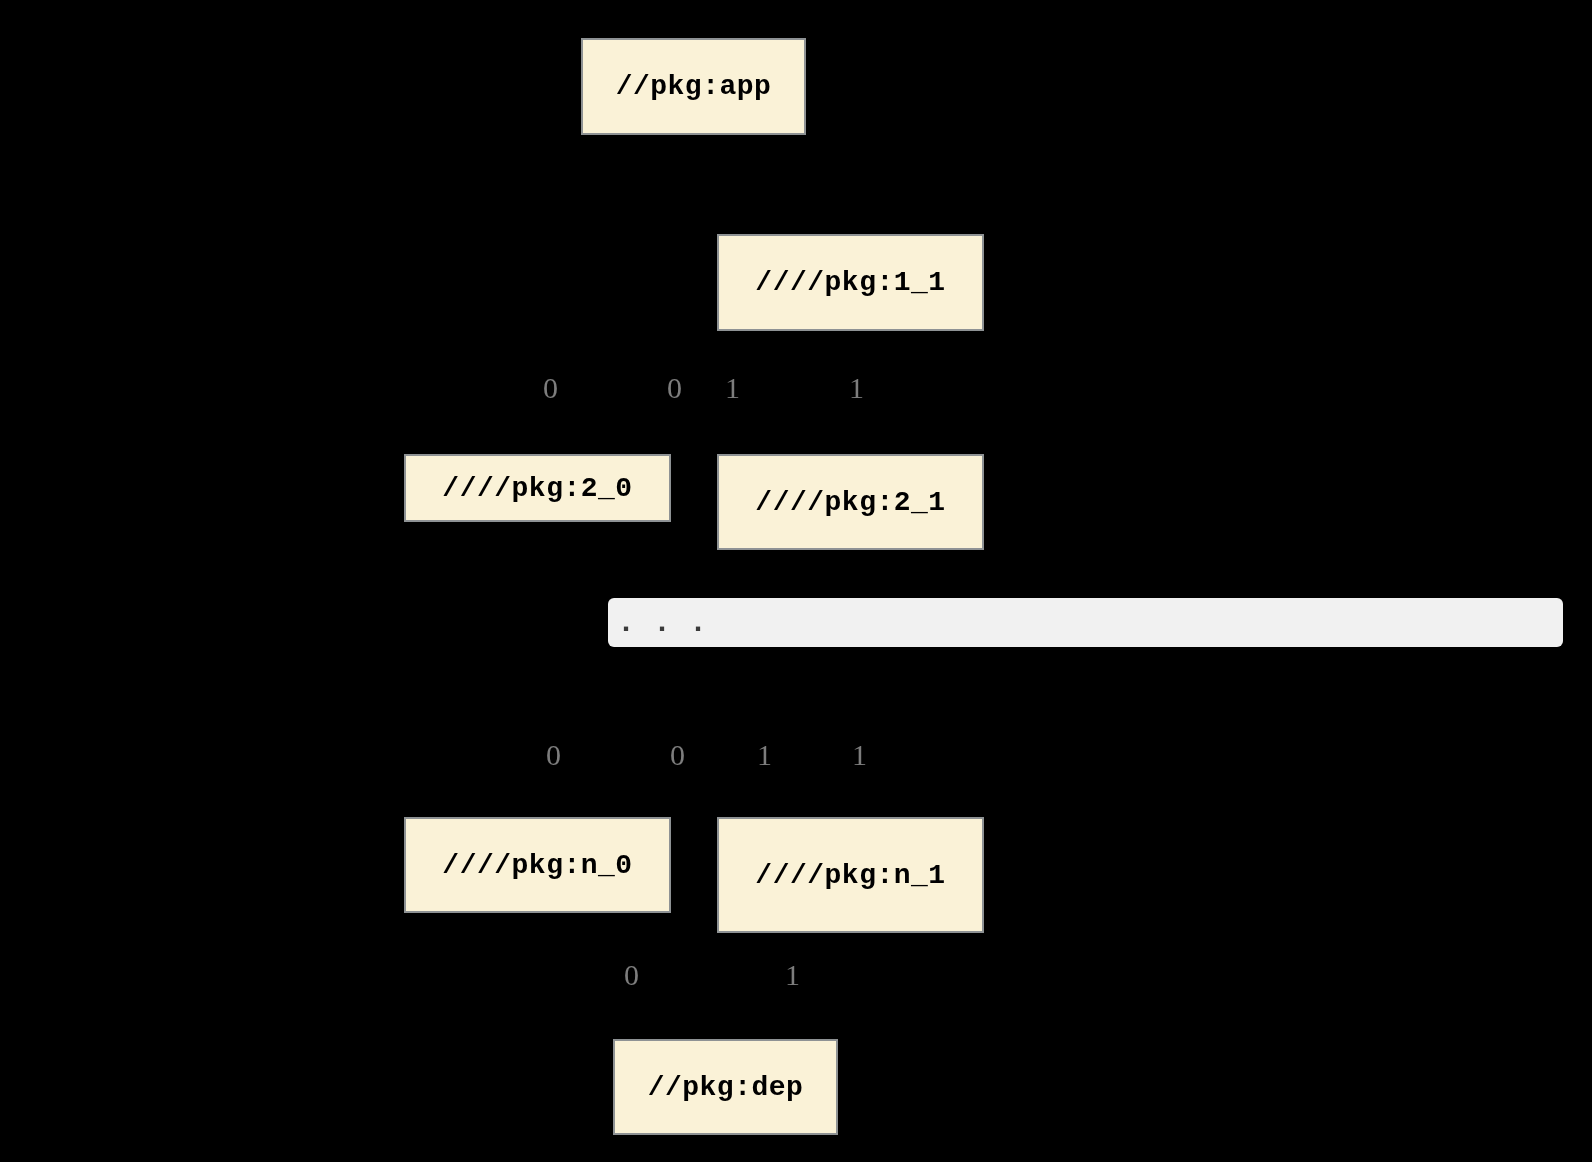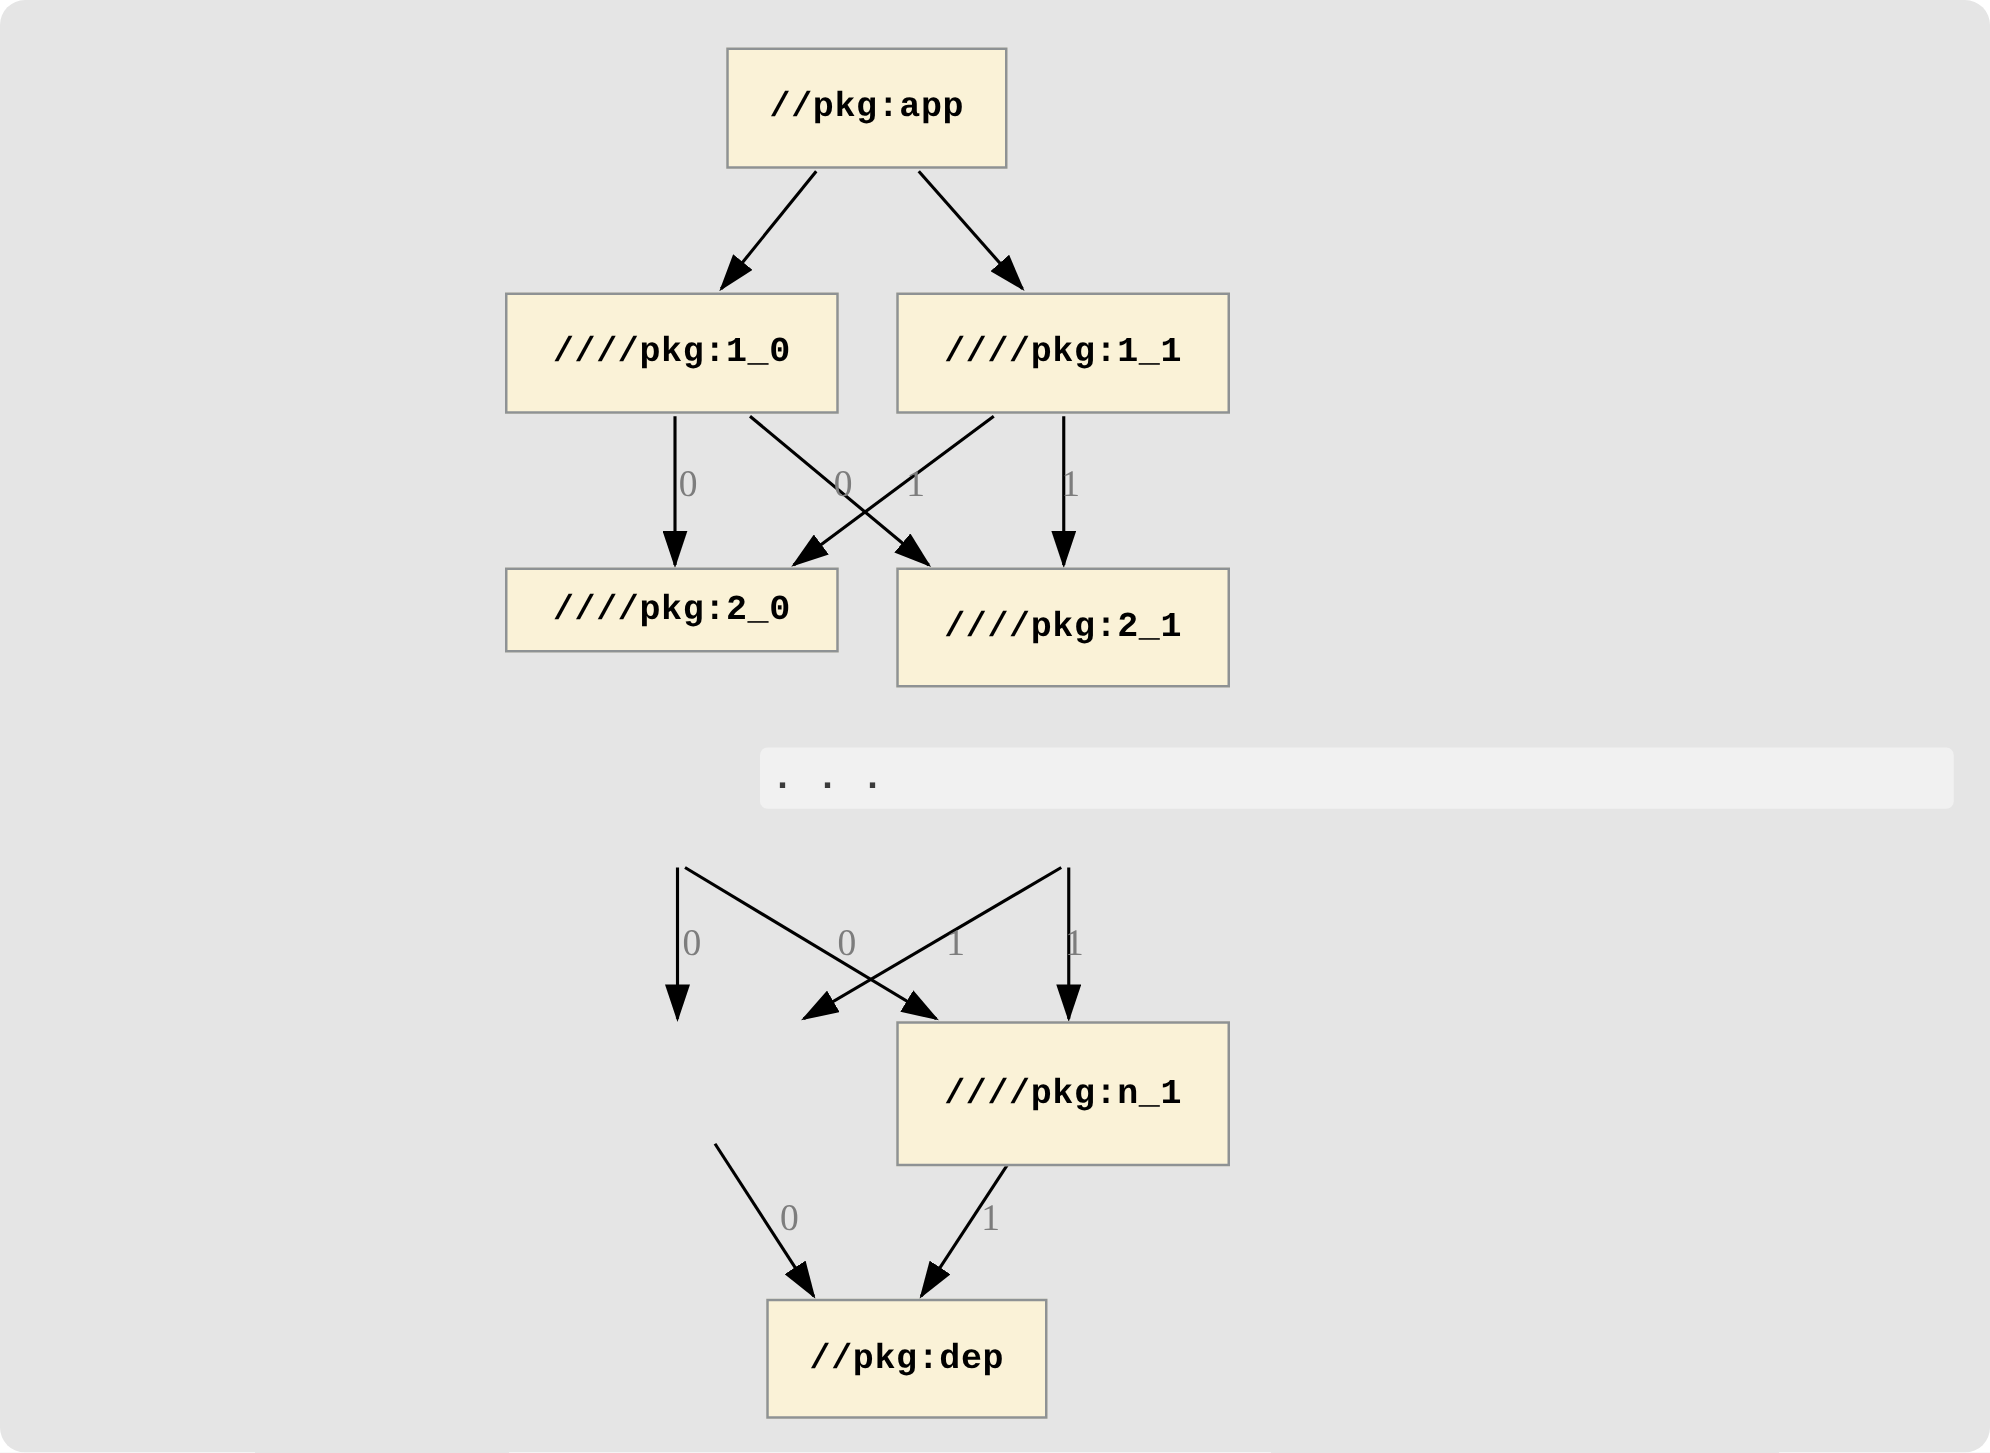--- a/index.html
+++ b/index.html
@@ -4,24 +4,23 @@
 <style>
   html, body {
     margin: 0;
     padding: 0;
     background: #ffffff;
   }
   #stage {
     position: relative;
     width: 1592px;
     height: 1162px;
-    background: #e5e5e5;
+    background: #000000;
     overflow: hidden;
     font-family: "Liberation Sans", sans-serif;
-    border-radius: 20px;
   }
   #edge-layer {
     position: absolute;
     left: 0;
     top: 0;
     width: 1592px;
     height: 1162px;
   }
   .node {
     position: absolute;
@@ -89,28 +88,28 @@
       <path d="M849,694 L643,815" marker-end="url(#arrow)"></path>
       <path d="M855,694 L855,815" marker-end="url(#arrow)"></path>
 
       <path d="M572,915 L651,1037" marker-end="url(#arrow)"></path>
       <path d="M817,915 L737,1037" marker-end="url(#arrow)"></path>
     </g>
   </svg>
 
   <div class="node" style="left:581px; top:38px;  width:225px; height:97px;">//pkg:app</div>
 
-  <div class="node" style="left:404px; top:234px; width:267px; height:97px;">////pkg:1_0</div>
 
   <div class="node" style="left:717px; top:234px; width:267px; height:97px;">////pkg:1_1</div>
 
   <div class="node" style="left:404px; top:454px; width:267px; height:68px;">////pkg:2_0</div>
 
   <div class="node" style="left:717px; top:454px; width:267px; height:96px;">////pkg:2_1</div>
 
+  <div class="node" style="left:404px; top:817px; width:267px; height:96px;">////pkg:n_0</div>
 
   <div class="node" style="left:717px; top:817px; width:267px; height:116px;">////pkg:n_1</div>
 
   <div class="node" style="left:581px; top:1039px; width:225px; height:96px;margin-left:32px;">//pkg:dep</div>
 
   <div class="ellipsis-band">. . .</div>
 
   <span class="edge-label" style="left:543px; top:373px;">0</span>
   <span class="edge-label" style="left:667px; top:373px;">0</span>
   <span class="edge-label" style="left:725px; top:373px;">1</span>

